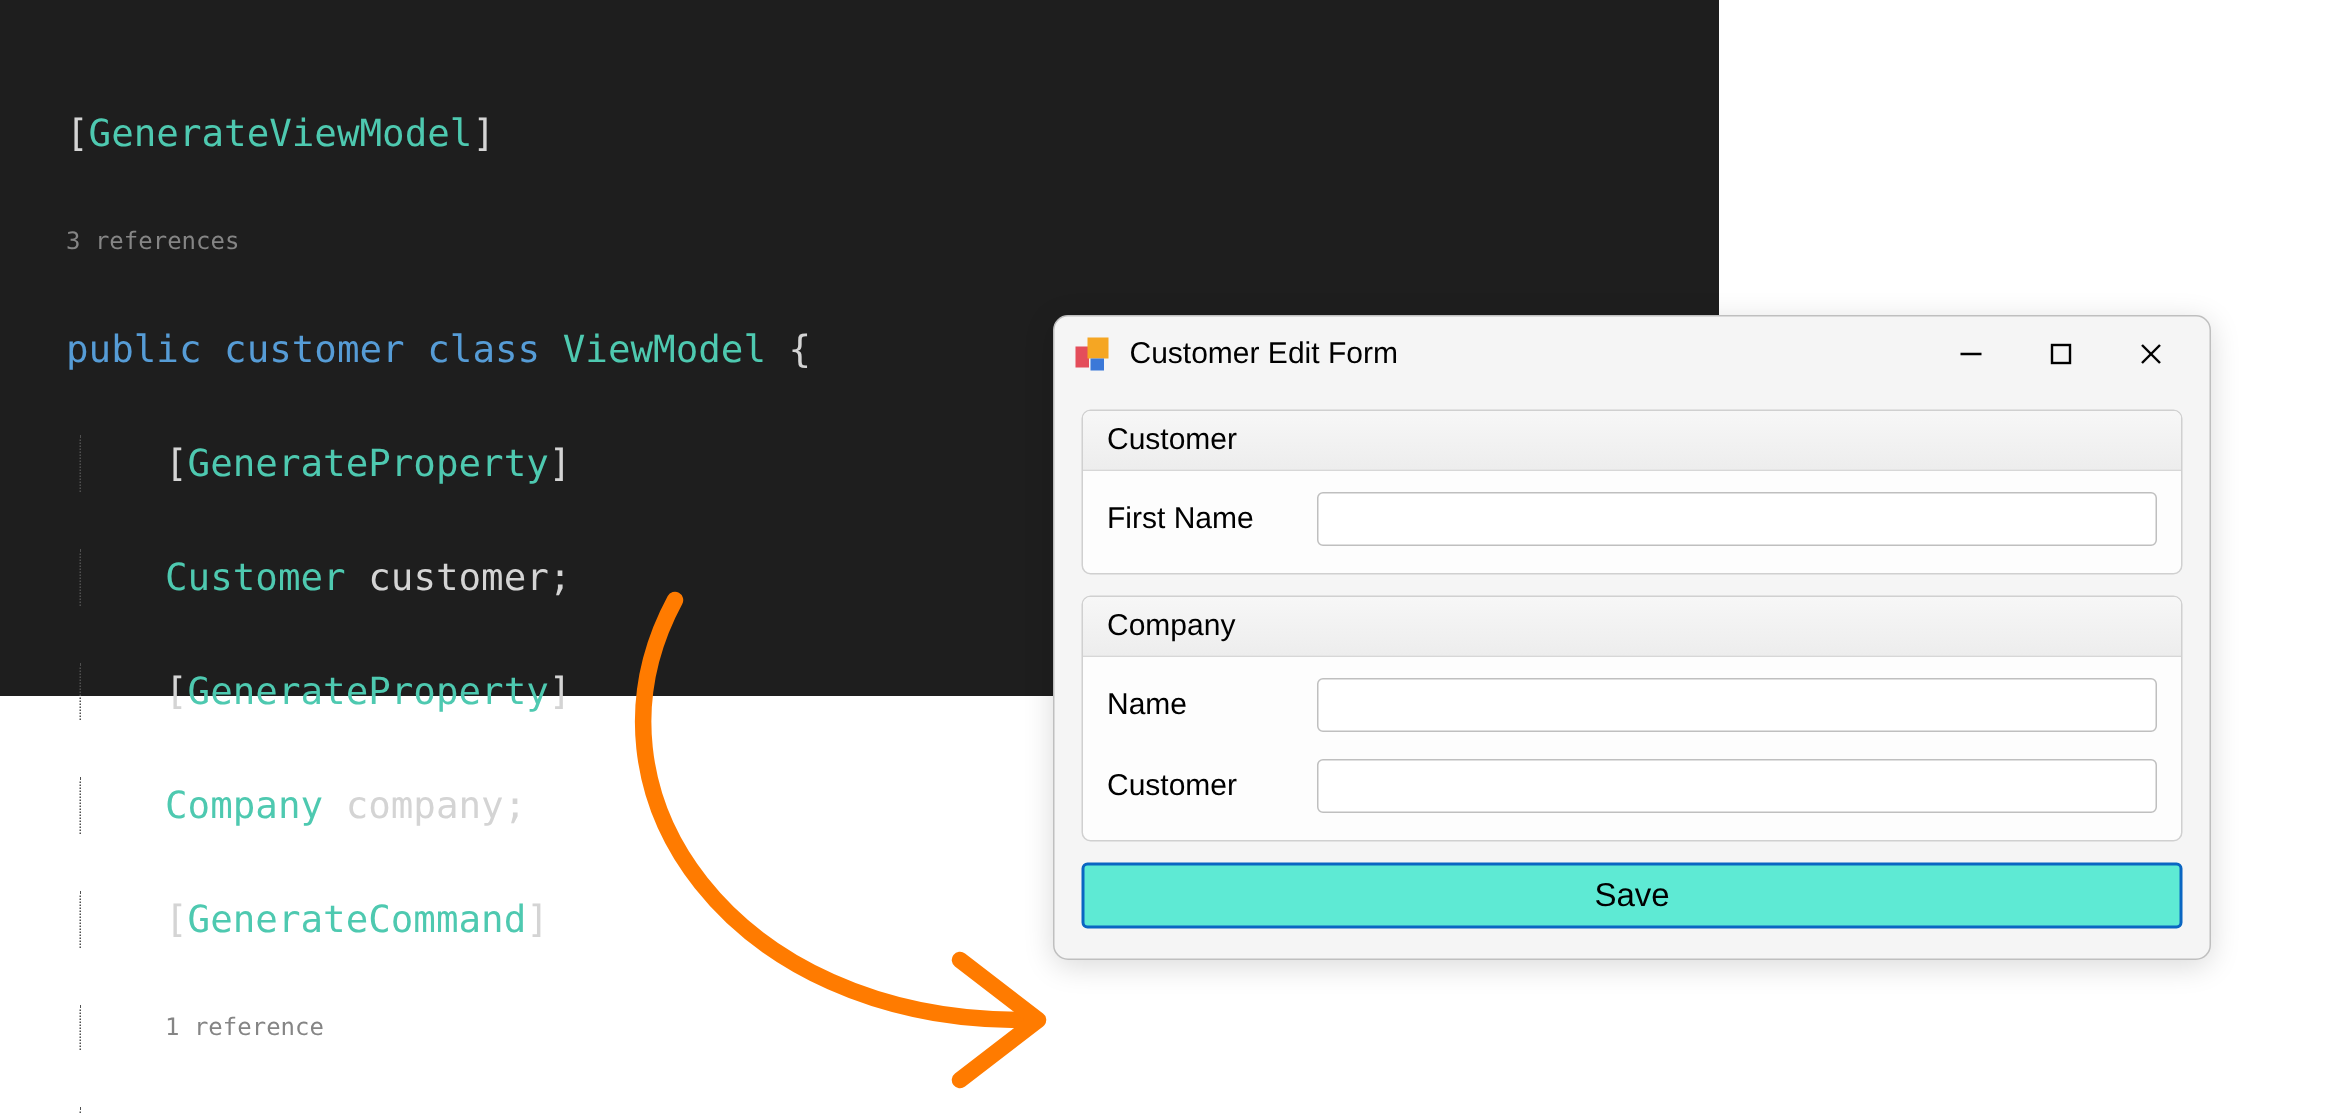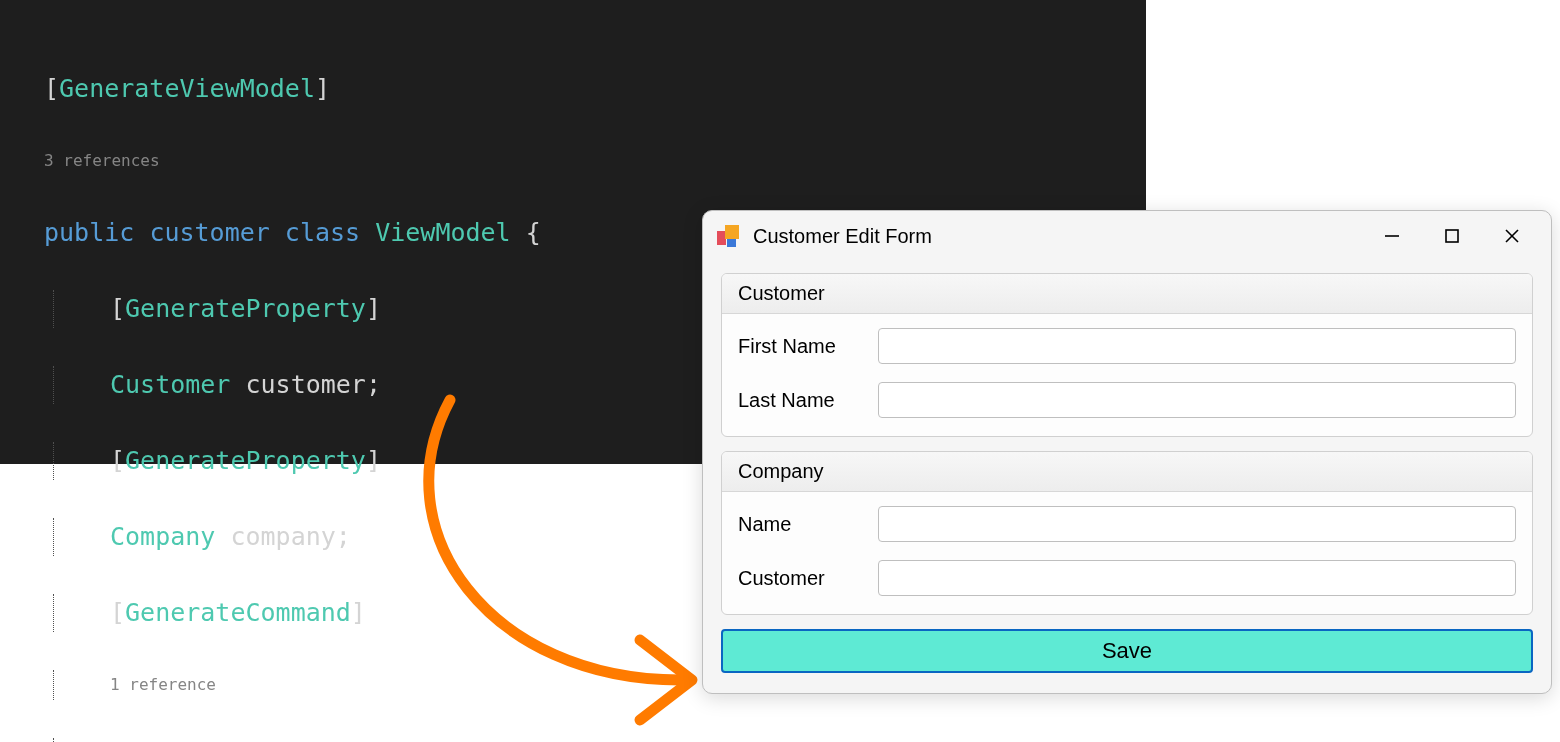--- a/index.html
+++ b/index.html
@@ -37,21 +37,21 @@
     position:absolute;
     left:370px; top:380px;
     width:360px; height:360px;
     pointer-events:none;
   }
 
   
   .form-window {
     position:absolute;
     left:702px; top:210px;
-    width:850px;
+    width:772px;
     background:#f5f5f5;
     border:1px solid #bfbfbf;
     border-radius:10px;
     box-shadow:0 4px 20px rgba(0,0,0,.15);
   }
   .titlebar {
     display:flex; align-items:center;
     height:50px;
     padding:0 10px 0 14px;
   }
@@ -157,24 +157,20 @@
   </div>
 
   <div class="client">
     <div class="group">
       <div class="group-header">Customer</div>
       <div class="group-body">
         <div class="field-row">
           <div class="field-label">First Name</div>
           <input class="field-input" type="text" value="" style="">
         </div>
-        <div class="field-row">
-          <div class="field-label">Last Name</div>
-          <input class="field-input" type="text" value="" style="">
-        </div>
       </div>
     </div>
 
     <div class="group">
       <div class="group-header">Company</div>
       <div class="group-body">
         <div class="field-row">
           <div class="field-label">Name</div>
           <input class="field-input" type="text" value="" style="">
         </div>

